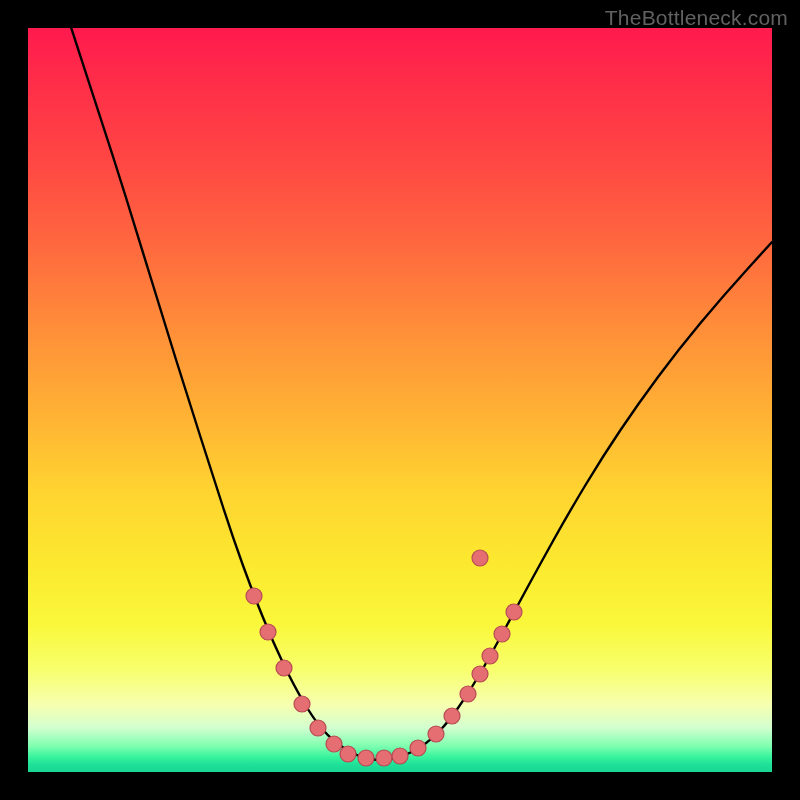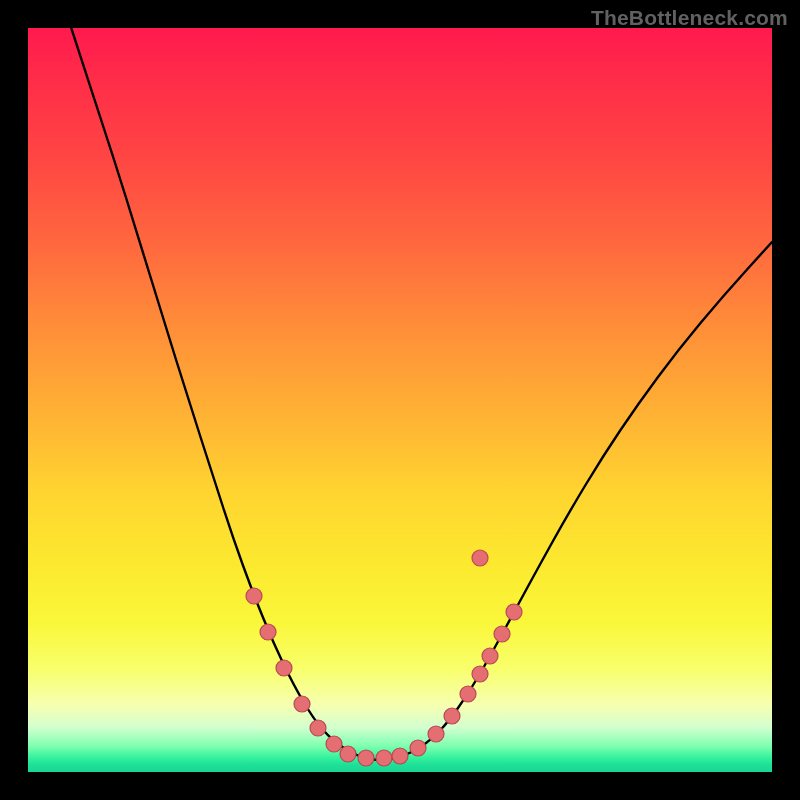--- a/index.html
+++ b/index.html
@@ -53,21 +53,21 @@
     width: 744px;
     height: 744px;
   }
   .watermark {
     position: absolute;
     top: 6px;
     right: 12px;
     color: #616161;
     font-size: 21px;
     letter-spacing: 0.2px;
-    font-weight: 700;
+    font-weight: 400;
   }
 </style>
 </head>
 <body>
 
 <div class="frame">
   <div class="plot">
     <div class="gradient"></div>
     <svg class="curve-svg" viewBox="0 0 744 744">
       <g>

